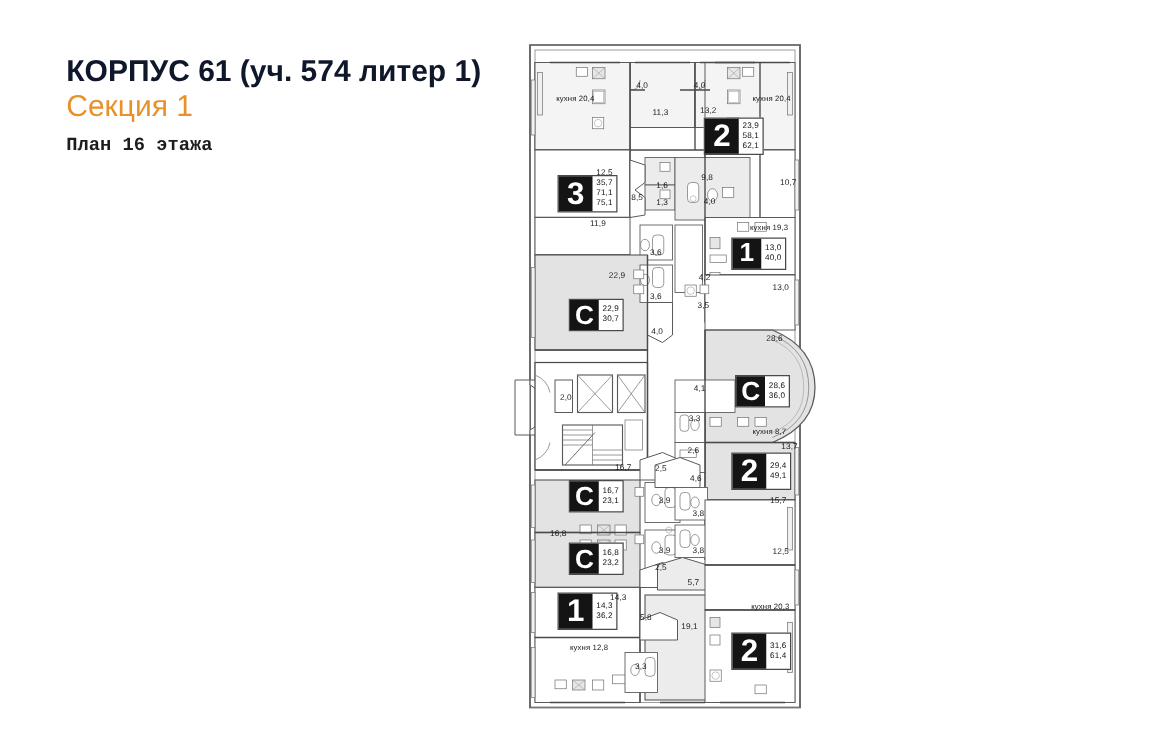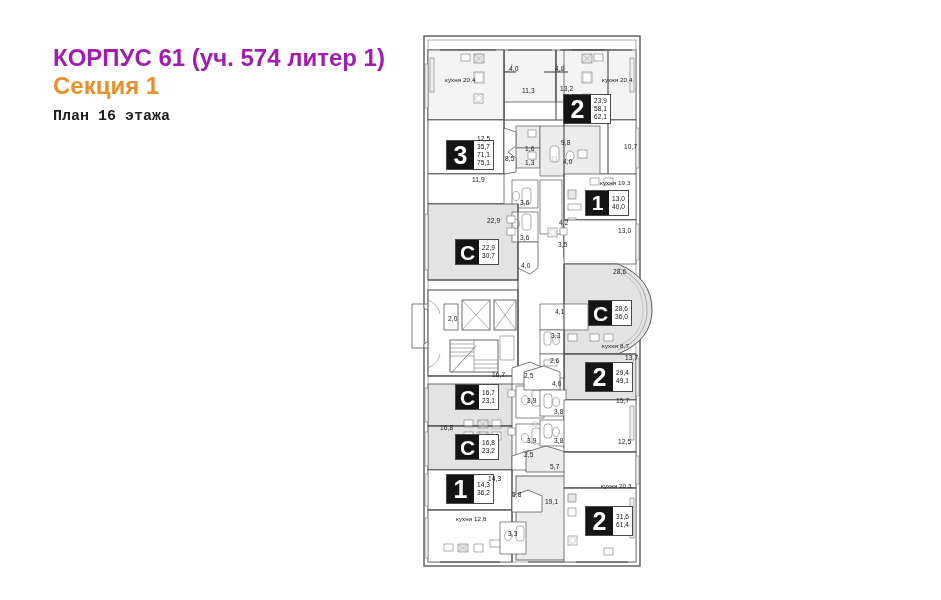--- a/index.html
+++ b/index.html
@@ -5,22 +5,22 @@
   html,body{margin:0;padding:0;}
   body{
     width:941px;height:600px;
     background:#ffffff;
     font-family:"Liberation Sans", sans-serif;
     overflow:hidden;
     position:relative;
   }
   
   #title-block{position:absolute;left:53px;top:44px;width:360px;}
-  #title-line1{font-size:24px;font-weight:bold;color:#a21caf;line-height:1.18;white-space:nowrap;}
-  #title-line2{font-size:24px;font-weight:bold;color:#E8912A;line-height:1.18;}
+  #title-line1{font-size:24px;font-weight:bold;color:#0f172a;line-height:1.18;white-space:nowrap;}
+  #title-line2{font-size:24px;font-weight:normal;color:#E8912A;line-height:1.18;}
   #title-line3{font-size:15px;font-weight:bold;color:#1d1d1d;margin-top:7px;font-family:Liberation Mono, monospace;}
 
   
   #plan{position:absolute;left:404px;top:28px;width:300px;height:545px;}
   #plan svg{display:block;}
 
   
   .badge{position:absolute;display:flex;align-items:stretch;background:#ffffff;
          border:1px solid #4a4a4a;box-sizing:border-box;}
   .badge .b-type{background:#141414;color:#ffffff;font-weight:bold;

